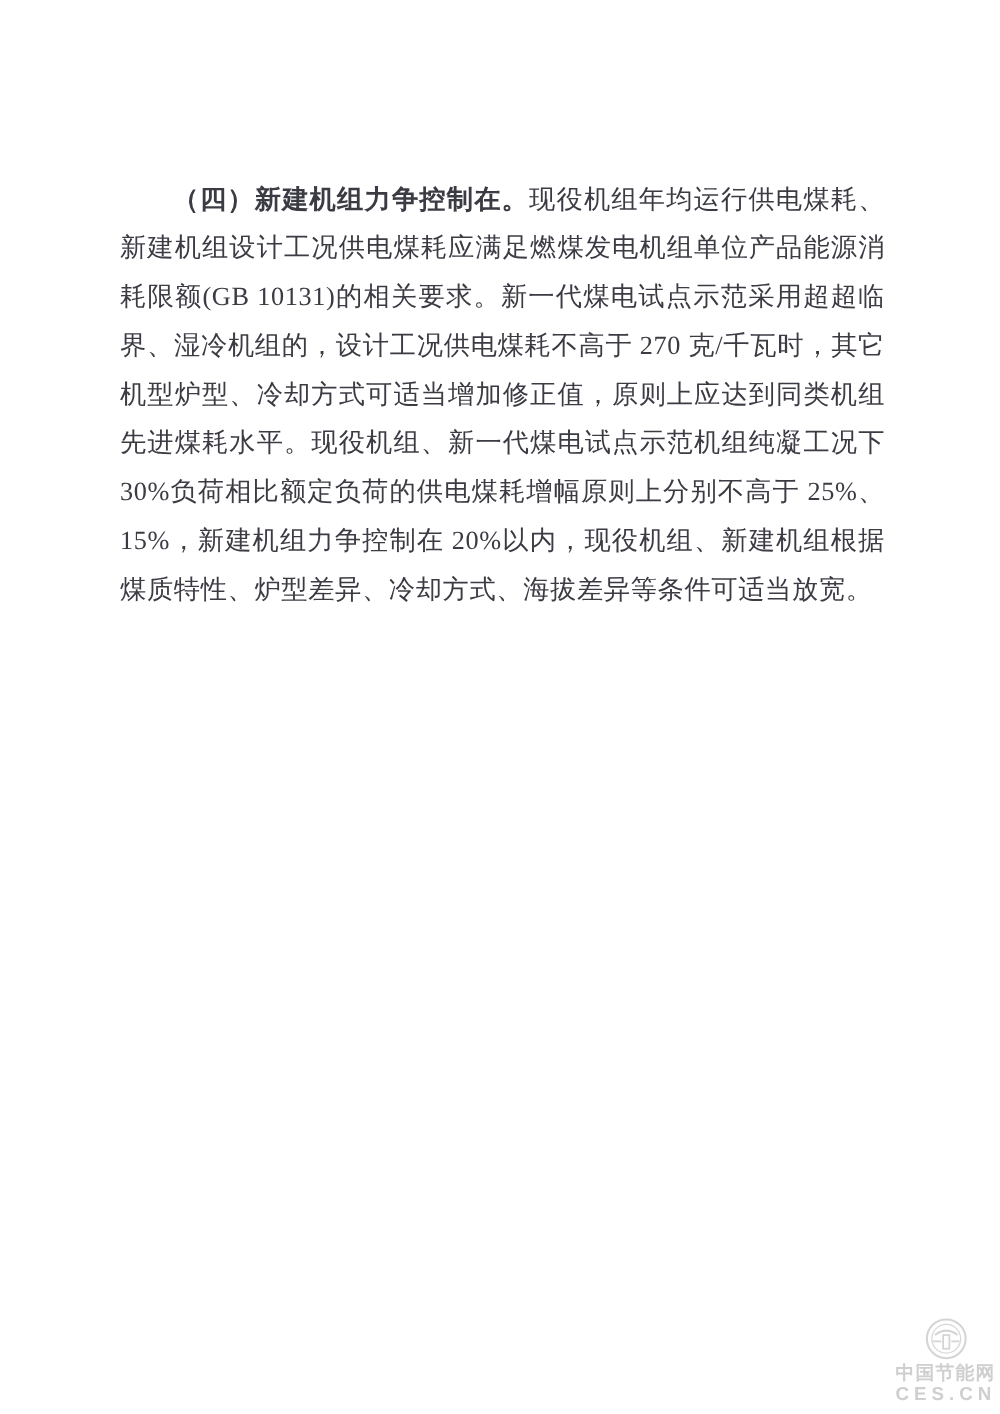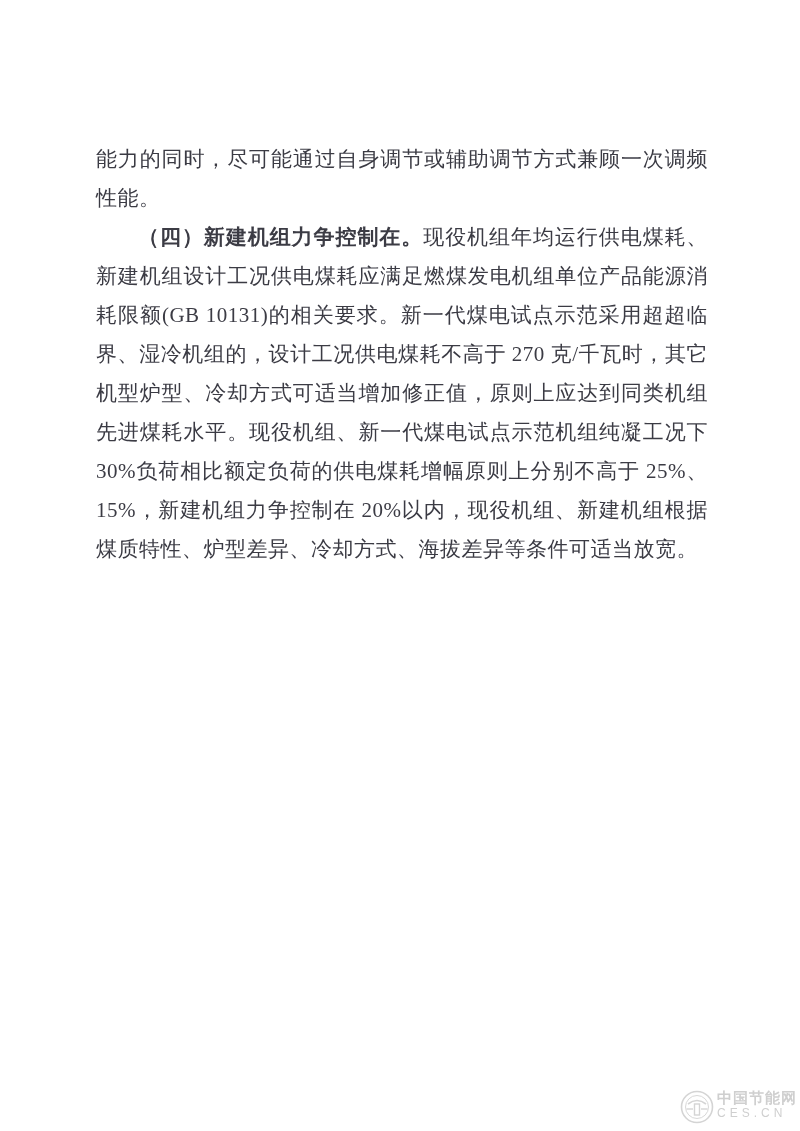--- a/index.html
+++ b/index.html
@@ -34,56 +34,54 @@
     text-indent: 2em;
   }
   .para-head {
     font-weight: bold;
   }
   .watermark {
     position: absolute;
     right: 3px;
     bottom: 7px;
     display: flex;
-    align-items: flex-start;
+    align-items: center;
     gap: 3px;
     color: #cfcfcf;
     user-select: none;
+    flex-direction: column;
   }
   .watermark .wm-text {
     display: flex;
     flex-direction: column;
     line-height: 1.1;
     font-family: "Liberation Sans", "DejaVu Sans", sans-serif;
   }
   .wm-line1 {
     font-size: 15px;
     font-weight: bold;
     letter-spacing: 1px;
   }
   .wm-line2 {
-    font-size: 12px;
-    font-weight: normal;
+    font-size: 15px;
+    font-weight: bold;
     letter-spacing: 4px;
   }
   .wm-logo {
     width: 34px;
     height: 34px;
   }
 </style>
 </head>
 <body>
 
 <div class="page">
 
   <div class="content">
 
-    <p class="para">
-      <span class="para-body">能力的同时，尽可能通过自身调节或辅助调节方式兼顾一次调频性能。</span>
-    </p>
 
 
 
     <p class="para indent">
       <span class="para-head">（四）新建机组力争控制在。</span><span class="para-body">现役机组年均运行供电煤耗、新建机组设计工况供电煤耗应满足燃煤发电机组单位产品能源消耗限额(GB 10131)的相关要求。新一代煤电试点示范采用超超临界、湿冷机组的，设计工况供电煤耗不高于 270 克/千瓦时，其它机型炉型、冷却方式可适当增加修正值，原则上应达到同类机组先进煤耗水平。现役机组、新一代煤电试点示范机组纯凝工况下 30%负荷相比额定负荷的供电煤耗增幅原则上分别不高于 25%、15%，新建机组力争控制在 20%以内，现役机组、新建机组根据煤质特性、炉型差异、冷却方式、海拔差异等条件可适当放宽。</span>
     </p>
 
   </div>
 
   <div class="watermark">

